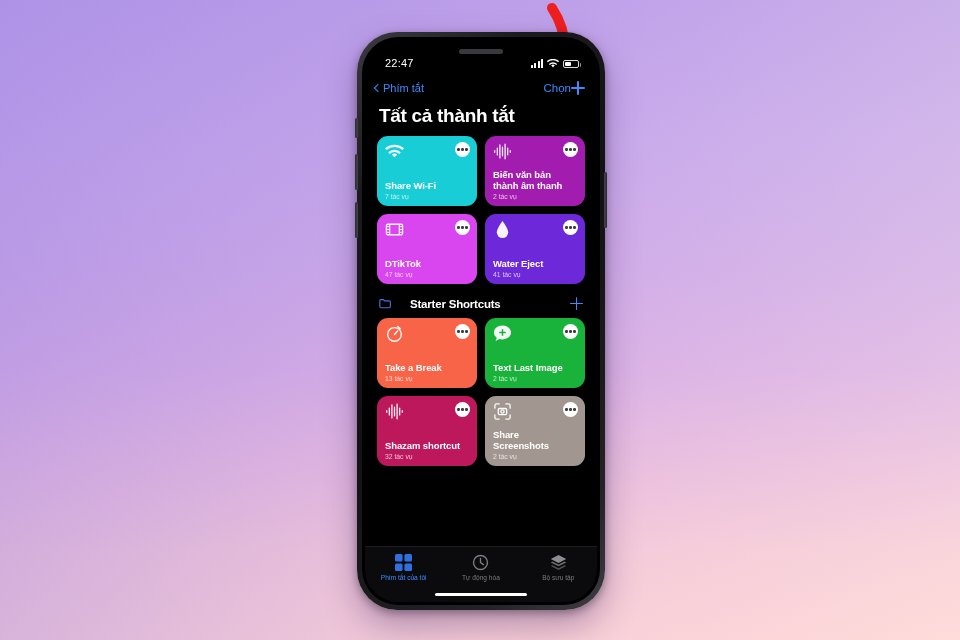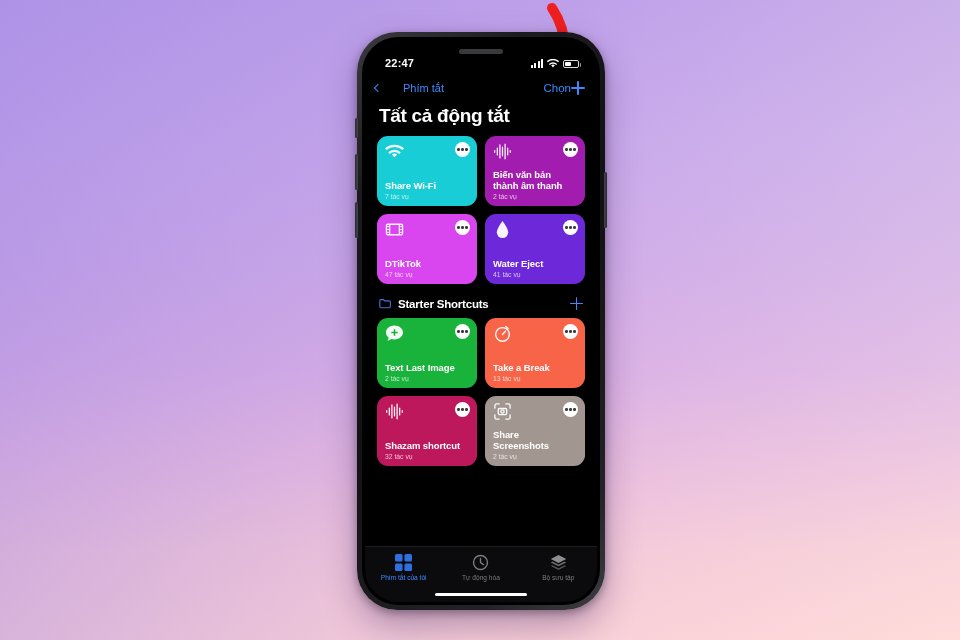--- a/index.html
+++ b/index.html
@@ -35,38 +35,38 @@
   .btn-power { right:-2px; top:140px; width:3px; height:56px;
                background:linear-gradient(270deg,#2b2b30,#45454c); }
 
   .speaker { position:absolute; left:50%; transform:translateX(-50%); top:9px;
              width:44px; height:5px; background:#3a3a3c; border-radius:3px; }
 
   
   .statusbar { position:absolute; top:0; left:0; right:0; height:34px;
                display:flex; align-items:center; justify-content:space-between;
                padding:12px 18px 0 20px; }
-  .sb-time { color:#fff; font-size:11px; font-weight:700; letter-spacing:0.2px; }
+  .sb-time { color:#fff; font-size:11px; font-weight:400; letter-spacing:0.2px; }
   .sb-right { display:flex; align-items:flex-end; gap:4px; }
   .bars { display:flex; align-items:flex-end; gap:1.5px; height:9px; }
   .bars i { width:2px; background:#fff; border-radius:0.5px; display:block; }
   .bars i:nth-child(1){height:3px}.bars i:nth-child(2){height:5px}
   .bars i:nth-child(3){height:7px}.bars i:nth-child(4){height:9px}
   .batt { width:16px; height:8px; border:1px solid rgba(255,255,255,0.85);
           border-radius:2px; position:relative; }
   .batt::after { content:""; position:absolute; right:-3px; top:2px; width:1.5px; height:4px;
                  background:rgba(255,255,255,0.6); border-radius:0 1px 1px 0; }
   .batt span { position:absolute; left:1px; top:1px; bottom:1px; width:6px;
                background:#fff; border-radius:1px; }
 
   
   .navbar { position:absolute; top:34px; left:0; right:0; height:28px;
             display:flex; align-items:center; justify-content:space-between;
             padding:0 12px 0 10px; }
-  .nav-back { display:flex; align-items:center; gap:21px; color:#3d8bff;
+  .nav-back { display:flex; align-items:center; gap:1px; color:#3d8bff;
               font-size:11px; cursor:pointer; }
   .chev { width:6px; height:6px; border-left:1.6px solid #3d8bff;
           border-bottom:1.6px solid #3d8bff; transform:rotate(45deg); margin-right:1px; }
   .nav-right { display:flex; align-items:center; gap:0; }
   .nav-choose { color:#3d8bff; font-size:11.5px; cursor:pointer; }
   .plus-ic { position:relative; width:14px; height:14px; cursor:pointer; }
   .plus-ic::before,.plus-ic::after { content:""; position:absolute; background:#3d8bff; border-radius:1px; }
   .plus-ic::before { left:0; top:6px; width:14px; height:1.6px; }
   .plus-ic::after  { top:0; left:6px; height:14px; width:1.6px; }
 
@@ -84,21 +84,21 @@
              color:#fff; opacity:0.95; }
   .card-ic svg { width:100%; height:100%; display:block; }
   .dots { position:absolute; right:7px; top:6px; width:15px; height:15px;
           border-radius:50%; background:#fff; display:flex; align-items:center;
           justify-content:center; gap:1.5px; cursor:pointer; }
   .dots i { width:2.4px; height:2.4px; border-radius:50%; background:#3c3c43; display:block; }
   .c-title { color:#fff; font-size:9.5px; font-weight:600; line-height:11.5px;
              letter-spacing:-0.1px; }
   .c-sub { color:rgba(255,255,255,0.72); font-size:6.8px; margin-top:1.5px; }
 
-  .section-head { display:flex; align-items:center; margin:13px 2px 8px; gap:6px; }
+  .section-head { display:flex; align-items:center; margin:13px 2px 8px; gap:18px; }
   .folder-ic { width:13px; height:11px; flex:none; }
   .sec-title { color:#fff; font-size:11.5px; font-weight:700; flex:1; letter-spacing:-0.2px; }
   .sec-plus { width:13px; height:13px; position:relative; cursor:pointer; }
   .sec-plus::before,.sec-plus::after{content:"";position:absolute;background:#3d8bff;border-radius:1px;}
   .sec-plus::before{left:0;top:5.7px;width:13px;height:1.5px;}
   .sec-plus::after{top:0;left:5.7px;height:13px;width:1.5px;}
 
   
   .tabbar { position:absolute; bottom:0; left:0; right:0; height:56px;
             background:#0b0b0d; border-top:0.5px solid rgba(255,255,255,0.08);
@@ -159,21 +159,21 @@
           <span class="chev"></span>
           <span>Phím tắt</span>
         </div>
         <div class="nav-right">
           <span class="nav-choose">Chọn</span>
           <span class="plus-ic"></span>
         </div>
       </div>
 
       <div class="content">
-        <div class="page-title">Tất cả động tắt</div>
+        <div class="page-title">Tất cả thành tắt</div>
 
         <div class="grid">
 
           <div class="card" style="background:#18cdd6">
             <span class="card-ic">
               <svg viewBox="0 0 20 16" fill="#fff">
                   <path d="M10 14.4 L7.2 11.2 a4.3 4.3 0 0 1 5.6 0 Z"></path>
                   <path d="M10 8.6 a7.5 7.5 0 0 0-5.1 2 l-1.5-1.7 A9.7 9.7 0 0 1 10 6.2 a9.7 9.7 0 0 1 6.6 2.7 l-1.5 1.7 A7.5 7.5 0 0 0 10 8.6 Z"></path>
                   <path d="M10 3.3 a12.8 12.8 0 0 0-8.4 3.1 L0 4.6 A15 15 0 0 1 10 0.9 a15 15 0 0 1 10 3.7 l-1.6 1.8 A12.8 12.8 0 0 0 10 3.3 Z"></path>
                 </svg>
@@ -238,51 +238,51 @@
         <div class="section-head">
           <svg class="folder-ic" viewBox="0 0 16 13" fill="none" stroke="#4a6fd8" stroke-width="1.4">
             <path d="M1 3.2 a1.4 1.4 0 0 1 1.4-1.4 h3.2 l1.3 1.5 h5.7 a1.4 1.4 0 0 1 1.4 1.4 v5.6 a1.4 1.4 0 0 1-1.4 1.4 h-10.2 a1.4 1.4 0 0 1-1.4-1.4 Z"></path>
           </svg>
           <span class="sec-title">Starter Shortcuts</span>
           <span class="sec-plus"></span>
         </div>
 
         <div class="grid">
 
-          <div class="card" style="background:#19b33c">
-            <span class="card-ic">
-              <svg viewBox="0 0 20 20" fill="#fff">
-                <path d="M10 1.6 C 4.9 1.6 1 4.9 1 9 c0 2.2 1.1 4.1 2.9 5.4 -0.1 1.1-0.7 2.2-1.5 3 1.8-0.2 3.3-0.9 4.3-1.7 1 0.3 2.1 0.5 3.3 0.5 5.1 0 9-3.3 9-7.2 S15.1 1.6 10 1.6 Z"></path>
-                <path d="M9.2 5.6h1.6v2.6h2.6v1.6h-2.6v2.6H9.2v-2.6H6.6V8.2h2.6Z" fill="#19b33c"></path>
-              </svg>
-            </span>
-            <span class="dots">
-                <i></i>
-                <i></i>
-                <i></i>
-              </span>
-            <div class="c-title">Text Last Image</div>
-            <div class="c-sub">2 tác vụ</div>
-          </div>
-
           <div class="card" style="background:#f76448">
             <span class="card-ic">
               <svg viewBox="0 0 20 20" fill="none" stroke="#fff" stroke-width="1.5">
                 <circle cx="10" cy="11" r="7.2"></circle>
                   <path d="M10 11 l3.2-3.6" stroke-linecap="round"></path>
                 <path d="M13.4 2.6 l2.6 2.2" stroke-linecap="round"></path>
               </svg>
             </span>
             <span class="dots">
                 <i></i>
                 <i></i>
                 <i></i>
               </span>
             <div class="c-title">Take a Break</div>
             <div class="c-sub">13 tác vụ</div>
+          </div>
+
+          <div class="card" style="background:#19b33c">
+            <span class="card-ic">
+              <svg viewBox="0 0 20 20" fill="#fff">
+                <path d="M10 1.6 C 4.9 1.6 1 4.9 1 9 c0 2.2 1.1 4.1 2.9 5.4 -0.1 1.1-0.7 2.2-1.5 3 1.8-0.2 3.3-0.9 4.3-1.7 1 0.3 2.1 0.5 3.3 0.5 5.1 0 9-3.3 9-7.2 S15.1 1.6 10 1.6 Z"></path>
+                <path d="M9.2 5.6h1.6v2.6h2.6v1.6h-2.6v2.6H9.2v-2.6H6.6V8.2h2.6Z" fill="#19b33c"></path>
+              </svg>
+            </span>
+            <span class="dots">
+                <i></i>
+                <i></i>
+                <i></i>
+              </span>
+            <div class="c-title">Text Last Image</div>
+            <div class="c-sub">2 tác vụ</div>
           </div>
 
           <div class="card" style="background:#be185d">
             <span class="card-ic">
               <svg viewBox="0 0 22 20" stroke="#fff" stroke-width="1.5" stroke-linecap="round">
                 <path d="M2 9v2M5 6v8M8 2.5v15M11 5v10M14 1.5v17M17 6v8M20 9v2"></path>
               </svg>
             </span>
             <span class="dots">
                 <i></i>

